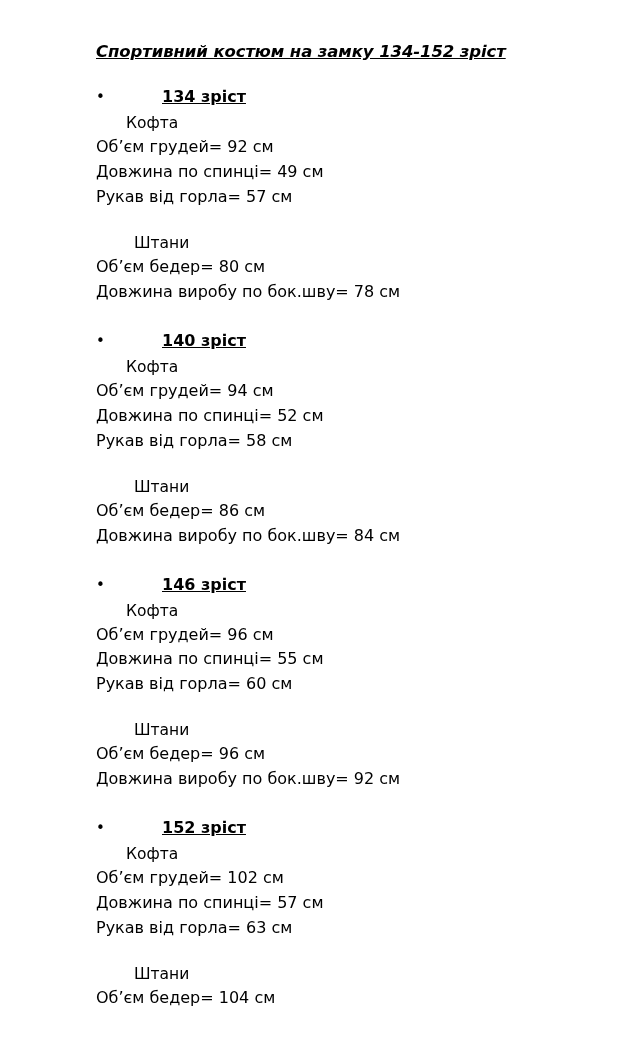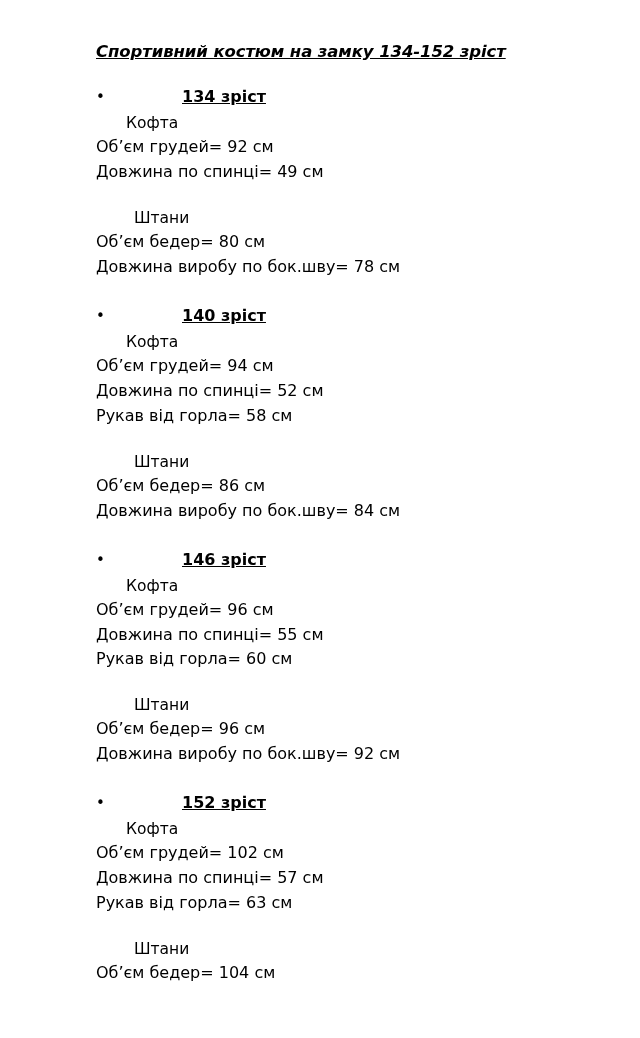--- a/index.html
+++ b/index.html
@@ -38,21 +38,21 @@
     align-items: baseline;
     margin: 0 0 8px 0;
   }
   .bullet {
     width: 14px;
     flex: 0 0 14px;
     font-size: 15px;
     line-height: 1;
   }
   .size-label {
-    margin-left: 72px;
+    margin-left: 52px;
     font-size: 16px;
     font-weight: bold;
     text-decoration: underline;
   }
   .part-label {
     font-size: 15.5px;
     font-weight: normal;
     margin: 0 0 3px 30px;
   }
   .part-label.pants {
@@ -74,20 +74,21 @@
   <h1 class="doc-title">Спортивний костюм на замку 134-152 зріст</h1>
 
   <div class="size-block">
     <div class="size-heading">
       <span class="bullet">•</span>
       <span class="size-label">134 зріст</span>
     </div>
     <div class="part-label">Кофта</div>
     <p class="measure-line">Об’єм грудей= 92 см</p>
     <p class="measure-line">Довжина по спинці= 49 см</p>
+    <p class="measure-line">Рукав від горла= 57 см</p>
     <div class="part-label pants">Штани</div>
     <p class="measure-line">Об’єм бедер= 80 см</p>
     <p class="measure-line">Довжина виробу по бок.шву= 78 см</p>
   </div>
 
   <div class="size-block">
     <div class="size-heading">
       <span class="bullet">•</span>
       <span class="size-label">140 зріст</span>
     </div>

